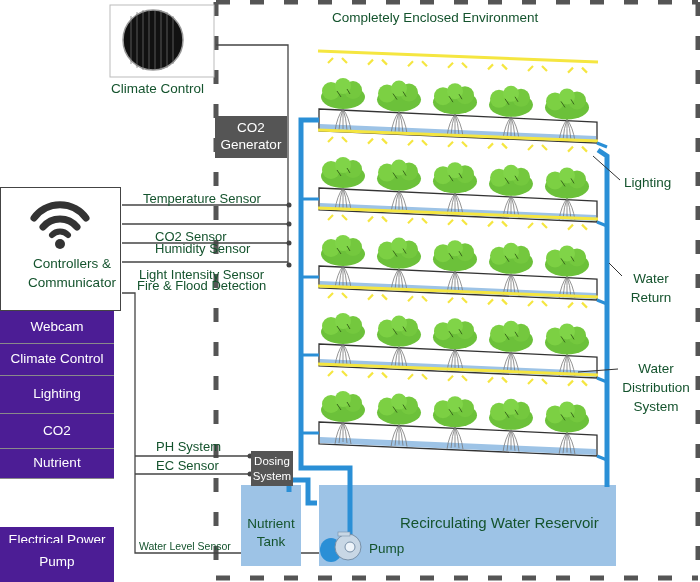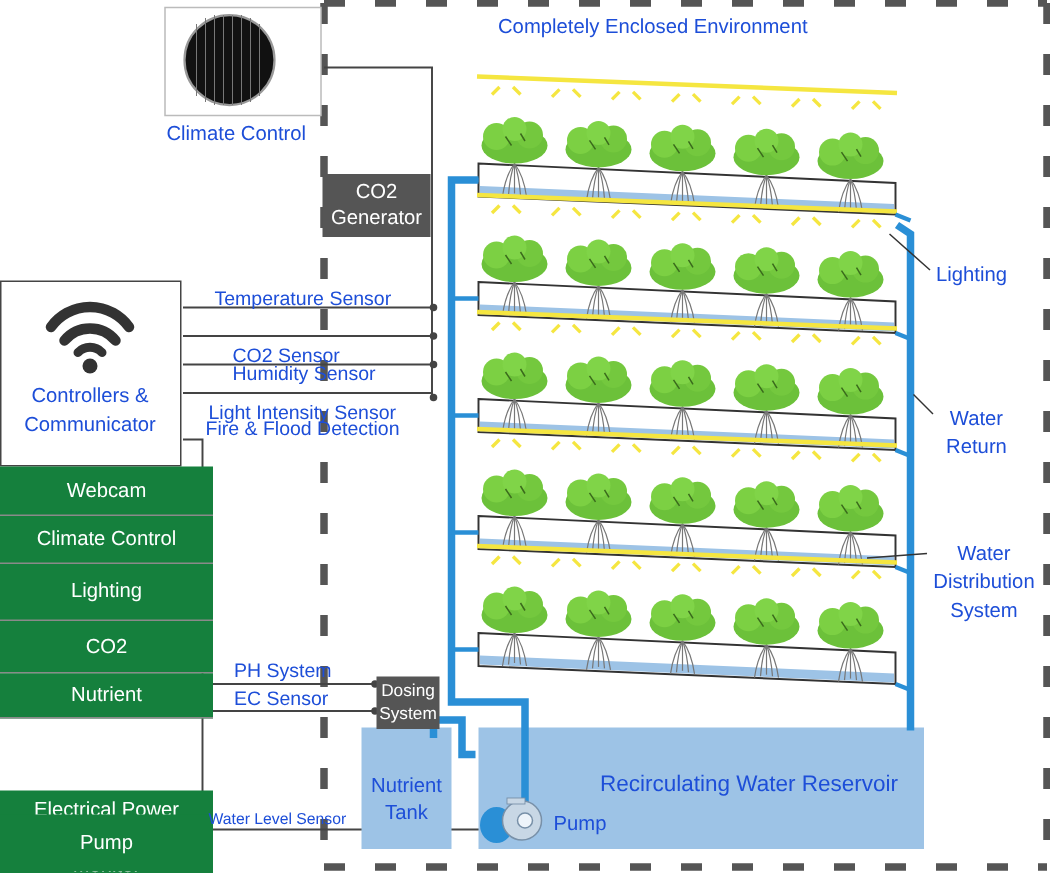--- a/index.html
+++ b/index.html
@@ -1,22 +1,22 @@
 <!DOCTYPE html>
 <html><head>
 <meta charset="utf-8">
 <style>
   html, body { margin: 0; padding: 0; background: #ffffff; }
   body { width: 700px; height: 582px; position: relative; overflow: hidden;
          font-family: "Liberation Sans", sans-serif; color: #3a3a3a; }
   .abs { position: absolute; }
   svg.stage { position: absolute; left: 0; top: 0; }
-  .lbl { position: absolute; font-size: 13px; color: #1d4ed8; white-space: nowrap; line-height: 1; }
+  .lbl { position: absolute; font-size: 13px; color: #14532d; white-space: nowrap; line-height: 1; }
   .ctr { text-align: center; }
-  .sidebox { position: absolute; left: 0; width: 142px; background: #15803d; color: #fff;
+  .sidebox { position: absolute; left: 0; width: 114px; background: #4c1d95; color: #fff;
              font-size: 13.5px; text-align: center; display: flex; align-items: center; justify-content: center;
              border-bottom: 1px solid #8a8a8a; box-sizing: border-box; line-height: 1.35; }
   .darkbox { position: absolute; background: #555; color: #fff; text-align: center;
              display: flex; align-items: center; justify-content: center; line-height: 1.25; }
 </style>
 </head>
 <body>
 
 <svg class="stage" width="700" height="582" viewBox="0 0 700 582">
 
@@ -523,21 +523,21 @@
   <span>Generator</span>
 </div>
 
 <div class="abs" style="left:0;top:187px;width:121px;height:124px;border:1.5px solid #444;box-sizing:border-box;background:#fff;">
   <svg width="60" height="52" style="position:absolute;left:29px;top:10px;">
     <path d="M4,20 A32,32 0 0 1 56,20" stroke="#333" stroke-width="7" fill="none" stroke-linecap="round"></path>
     <path d="M13,29 A22,22 0 0 1 47,29" stroke="#333" stroke-width="7" fill="none" stroke-linecap="round"></path>
     <path d="M22,37 A11,11 0 0 1 38,37" stroke="#333" stroke-width="6" fill="none" stroke-linecap="round"></path>
     <circle cx="30" cy="46" r="5" fill="#333"></circle>
   </svg>
-  <div class="lbl ctr" style="left:0;width:118px;top:66px;font-size:13.5px;line-height:19px;">
+  <div class="lbl ctr" style="left:0;width:118px;top:66px;font-size:13.5px;line-height:19px;padding-left:12px;">
     <div>Controllers &amp;</div>
     <div>Communicator</div>
   </div>
 </div>
 
 <div class="lbl" style="left:143px;top:192px;">Temperature Sensor</div>
 <div class="lbl" style="left:155px;top:211px;margin-top:31px;">Humidity Sensor</div>
 <div class="lbl" style="left:155px;top:230px;">CO2 Sensor</div>
 <div class="lbl" style="left:137px;top:249px;margin-top:30px;">Fire &amp; Flood Detection</div>
 <div class="lbl" style="left:139px;top:268px;">Light Intensity Sensor</div>

